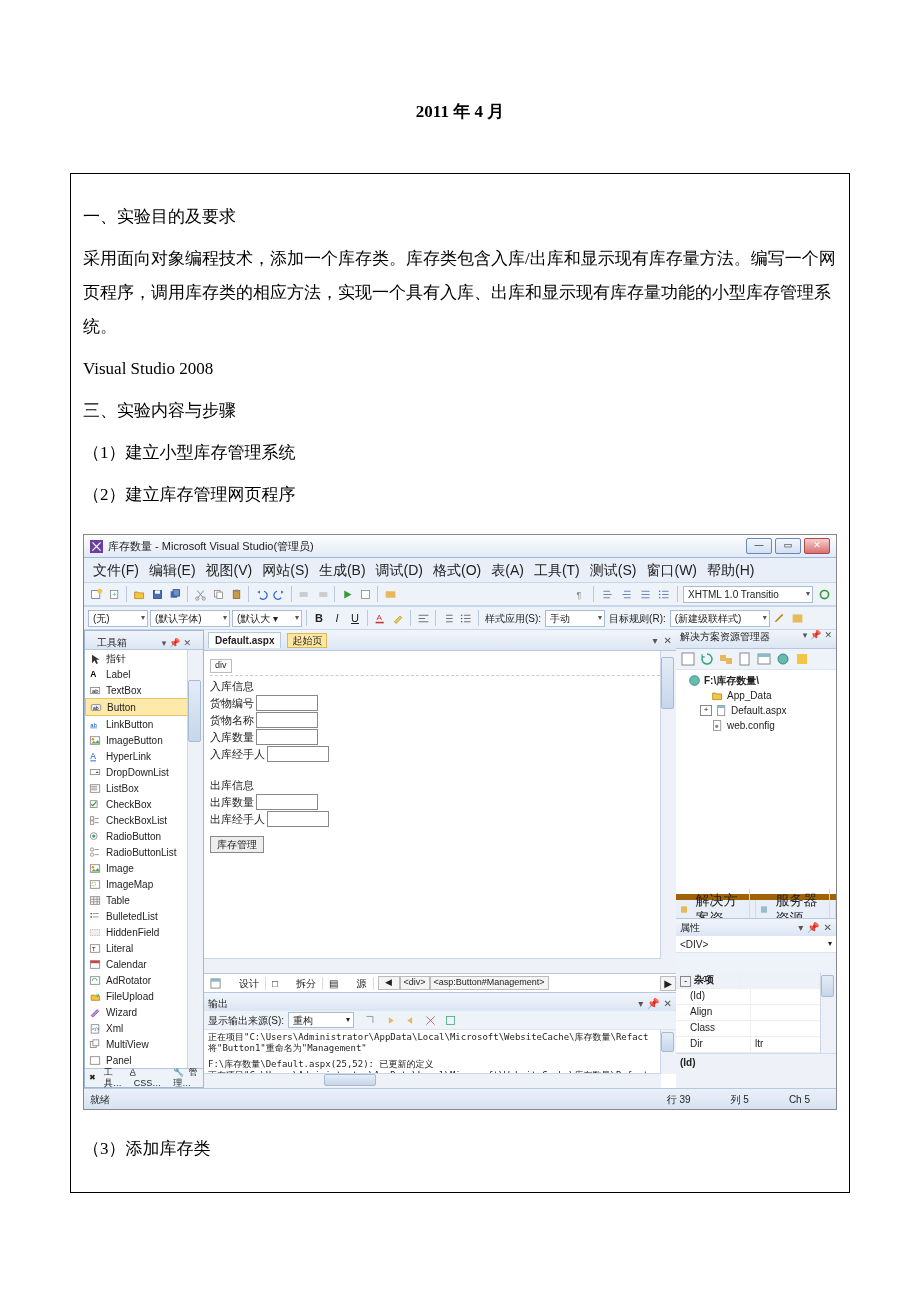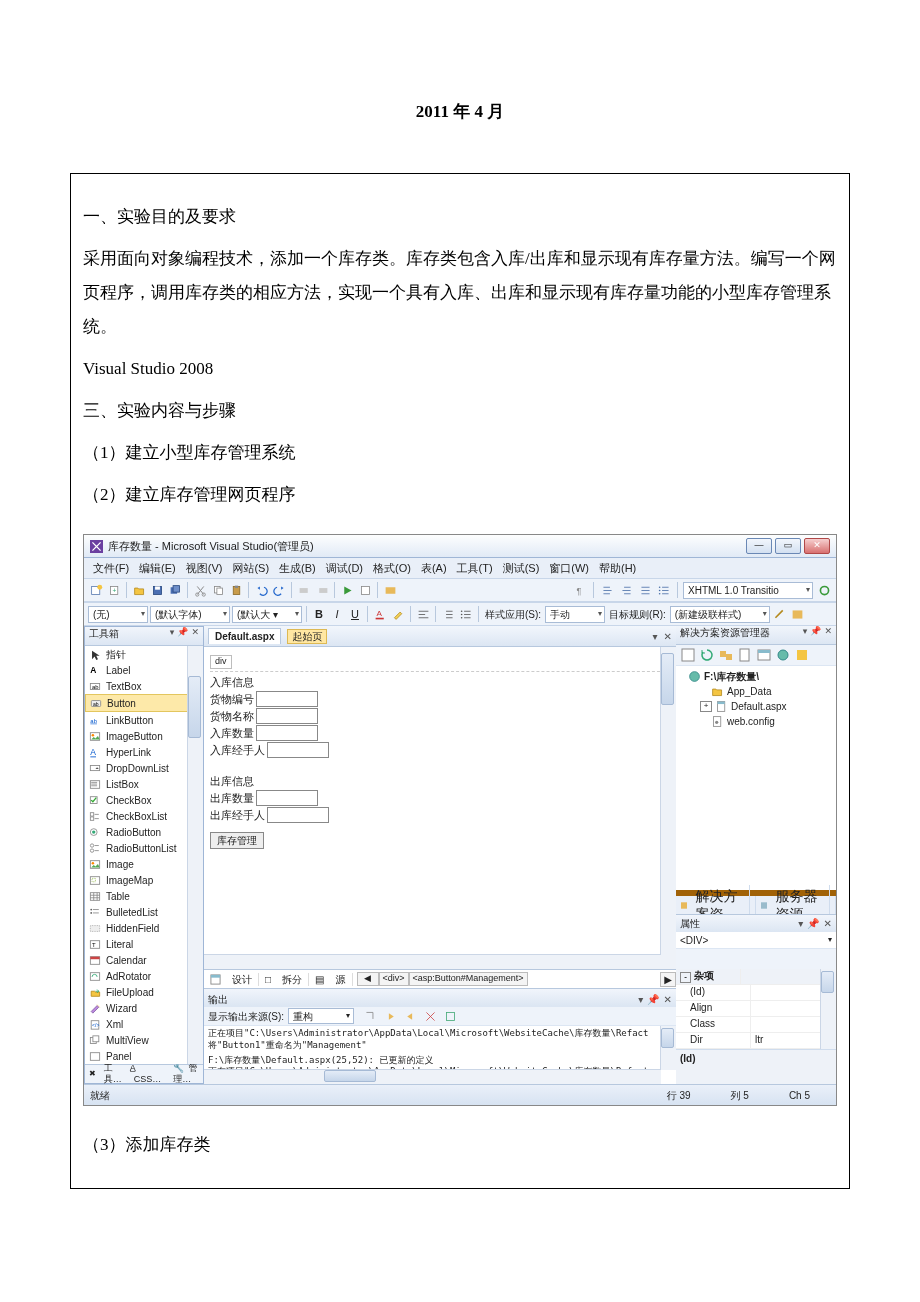--- a/index.html
+++ b/index.html
@@ -13,36 +13,36 @@
 .shot{border:1px solid #888;margin:22px 0;font-family:"Microsoft YaHei","SimSun",sans-serif;font-size:11px;line-height:1.3;color:#222;background:linear-gradient(#e7edf6,#d9e4f2)}
 .titlebar{display:flex;align-items:center;height:22px;padding:0 6px;background:linear-gradient(#fdfefe,#e1eaf6);border-bottom:1px solid #9fb6d6}
 .titlebar .ticon{width:13px;height:13px;display:flex}
 .titlebar .ticon svg{width:13px;height:13px}
 .titlebar .ttxt{margin-left:5px;font-size:11px}
 .titlebar .wbtns{margin-left:auto;display:flex;gap:3px}
 .wbtn{width:24px;height:14px;border:1px solid #6a88b5;border-radius:2px;background:linear-gradient(#f2f6fc,#d3e0f1);display:flex;align-items:center;justify-content:center;font-size:9px}
 .wbtn.close{background:linear-gradient(#f6cfcf,#d87070);color:#fff;border-color:#b04848}
 
 .menubar{display:flex;gap:2px;padding:2px 5px;background:#e9eff8}
-.menubar span{padding:1px 4px;font-size:11px;cursor:default}
+.menubar span{padding:1px 4px;font-size:14px;cursor:default}
 
 .toolbar{display:flex;align-items:center;height:22px;padding:0 4px;background:#eef3fa;border-top:1px solid #c8d6e9;border-bottom:1px solid #c8d6e9;gap:2px}
 .tbtn{width:16px;height:16px;display:flex;align-items:center;justify-content:center}
 .tbtn svg{width:13px;height:13px}
 .toolbar .sep{width:1px;height:16px;background:#b8c8dd;margin:0 2px}
 .toolbar .labeltxt{font-size:10px;padding:0 2px}
 .toolbar .drop{font-size:10px;padding:0 14px 0 4px;border:1px solid #a9bcd6;background:#fff;height:15px;display:flex;align-items:center;position:relative;min-width:50px}
 .toolbar .drop::after{content:"▾";position:absolute;right:2px;font-size:8px;color:#555}
 
 .mainrow{display:flex;background:#fff}
 .panel{display:flex;flex-direction:column;border:1px solid #9fb6d6;box-sizing:border-box}
 
 
 .toolbox{width:120px}
-.panelhdr{display:flex;align-items:flex-start;height:18px;background:linear-gradient(#f1f5fb,#dce6f3);padding:0 4px;font-size:10px;border-bottom:1px solid #b7c8de}
+.panelhdr{display:flex;align-items:flex-end;height:18px;background:linear-gradient(#f1f5fb,#dce6f3);padding:0 12px;font-size:10px;border-bottom:1px solid #b7c8de}
 .panelhdr .pinx{margin-left:auto;display:flex;gap:3px;font-size:9px;color:#555}
 .toollist{flex:1;background:#fff;overflow:hidden;position:relative}
 .toollist .scr{position:absolute;right:0;top:0;bottom:0;width:15px;background:#eef2f8;border-left:1px solid #cbd6e6}
 .toollist .thumb{position:absolute;right:2px;top:30px;width:11px;height:60px;background:linear-gradient(#e4ecf7,#c6d6ea);border:1px solid #a6bad5;border-radius:2px}
 .titem{display:flex;align-items:center;height:16px;padding:0 3px;gap:4px;font-size:10px}
 .titem.sel{background:#fde9a9;border:1px solid #e3c65e}
 .ticon2{width:14px;height:12px;display:flex;align-items:center;justify-content:center}
 .ticon2 svg{width:12px;height:11px}
 .tooltabs{display:flex;background:#eef3fa;border-top:1px solid #b7c8de;height:18px;align-items:center;font-size:9px}
 .tooltabs span{padding:0 4px}
@@ -58,21 +58,21 @@
 .designer .sbthumb{position:absolute;right:2px;top:6px;width:11px;height:50px;background:linear-gradient(#e4ecf7,#c6d6ea);border:1px solid #a6bad5;border-radius:2px}
 .designer .sbh{position:absolute;left:0;right:15px;bottom:0;height:14px;background:#eef2f8;border-top:1px solid #cbd6e6}
 .divtag{font-size:9px;background:#fff;border:1px solid #bdbdbd;padding:0 4px;display:inline-block;margin-bottom:2px}
 .form-area{border-top:1px dashed #ccc;padding-top:2px}
 .frow{display:flex;align-items:center;height:17px;font-size:11px}
 .frow .flabel{white-space:nowrap}
 .frow .finput{border:1px solid #888;height:14px;width:60px;margin-left:2px}
 .fbtn{border:1px solid #888;background:#eee;font-size:10px;padding:1px 6px;display:inline-block;margin-top:8px}
 
 .viewbar{display:flex;align-items:center;height:18px;background:#fff;border-top:1px solid #b7c8de;font-size:10px}
-.viewbar .vitem{display:flex;align-items:center;gap:11px;padding:0 6px;border-right:1px solid #ddd}
+.viewbar .vitem{display:flex;align-items:center;gap:18px;padding:0 6px;border-right:1px solid #ddd}
 .viewbar .path{margin-left:4px;display:flex;gap:0}
 .viewbar .path span{border:1px solid #bbb;padding:0 3px;font-size:9px;background:#f4f4f4}
 .viewbar .path span.last{font-weight:normal}
 .viewbar .arrow{width:14px;text-align:center;border:1px solid #bbb;background:#f4f4f4}
 
 .outhdr{display:flex;align-items:flex-end;height:17px;background:linear-gradient(#f1f5fb,#dce6f3);padding:0 4px;font-size:10px;border-top:1px solid #b7c8de}
 .outhdr .ox{margin-left:auto;display:flex;gap:4px;font-size:10px;color:#555}
 .outbar{display:flex;align-items:center;height:18px;background:#eef3fa;border-top:1px solid #dce6f3;border-bottom:1px solid #dce6f3;padding:0 4px;font-size:10px;gap:4px}
 .outbar .odrop{border:1px solid #a9bcd6;background:#fff;padding:0 40px 0 4px;height:14px;display:flex;align-items:center;position:relative}
 .outbar .odrop::after{content:"▾";position:absolute;right:3px;font-size:8px}

